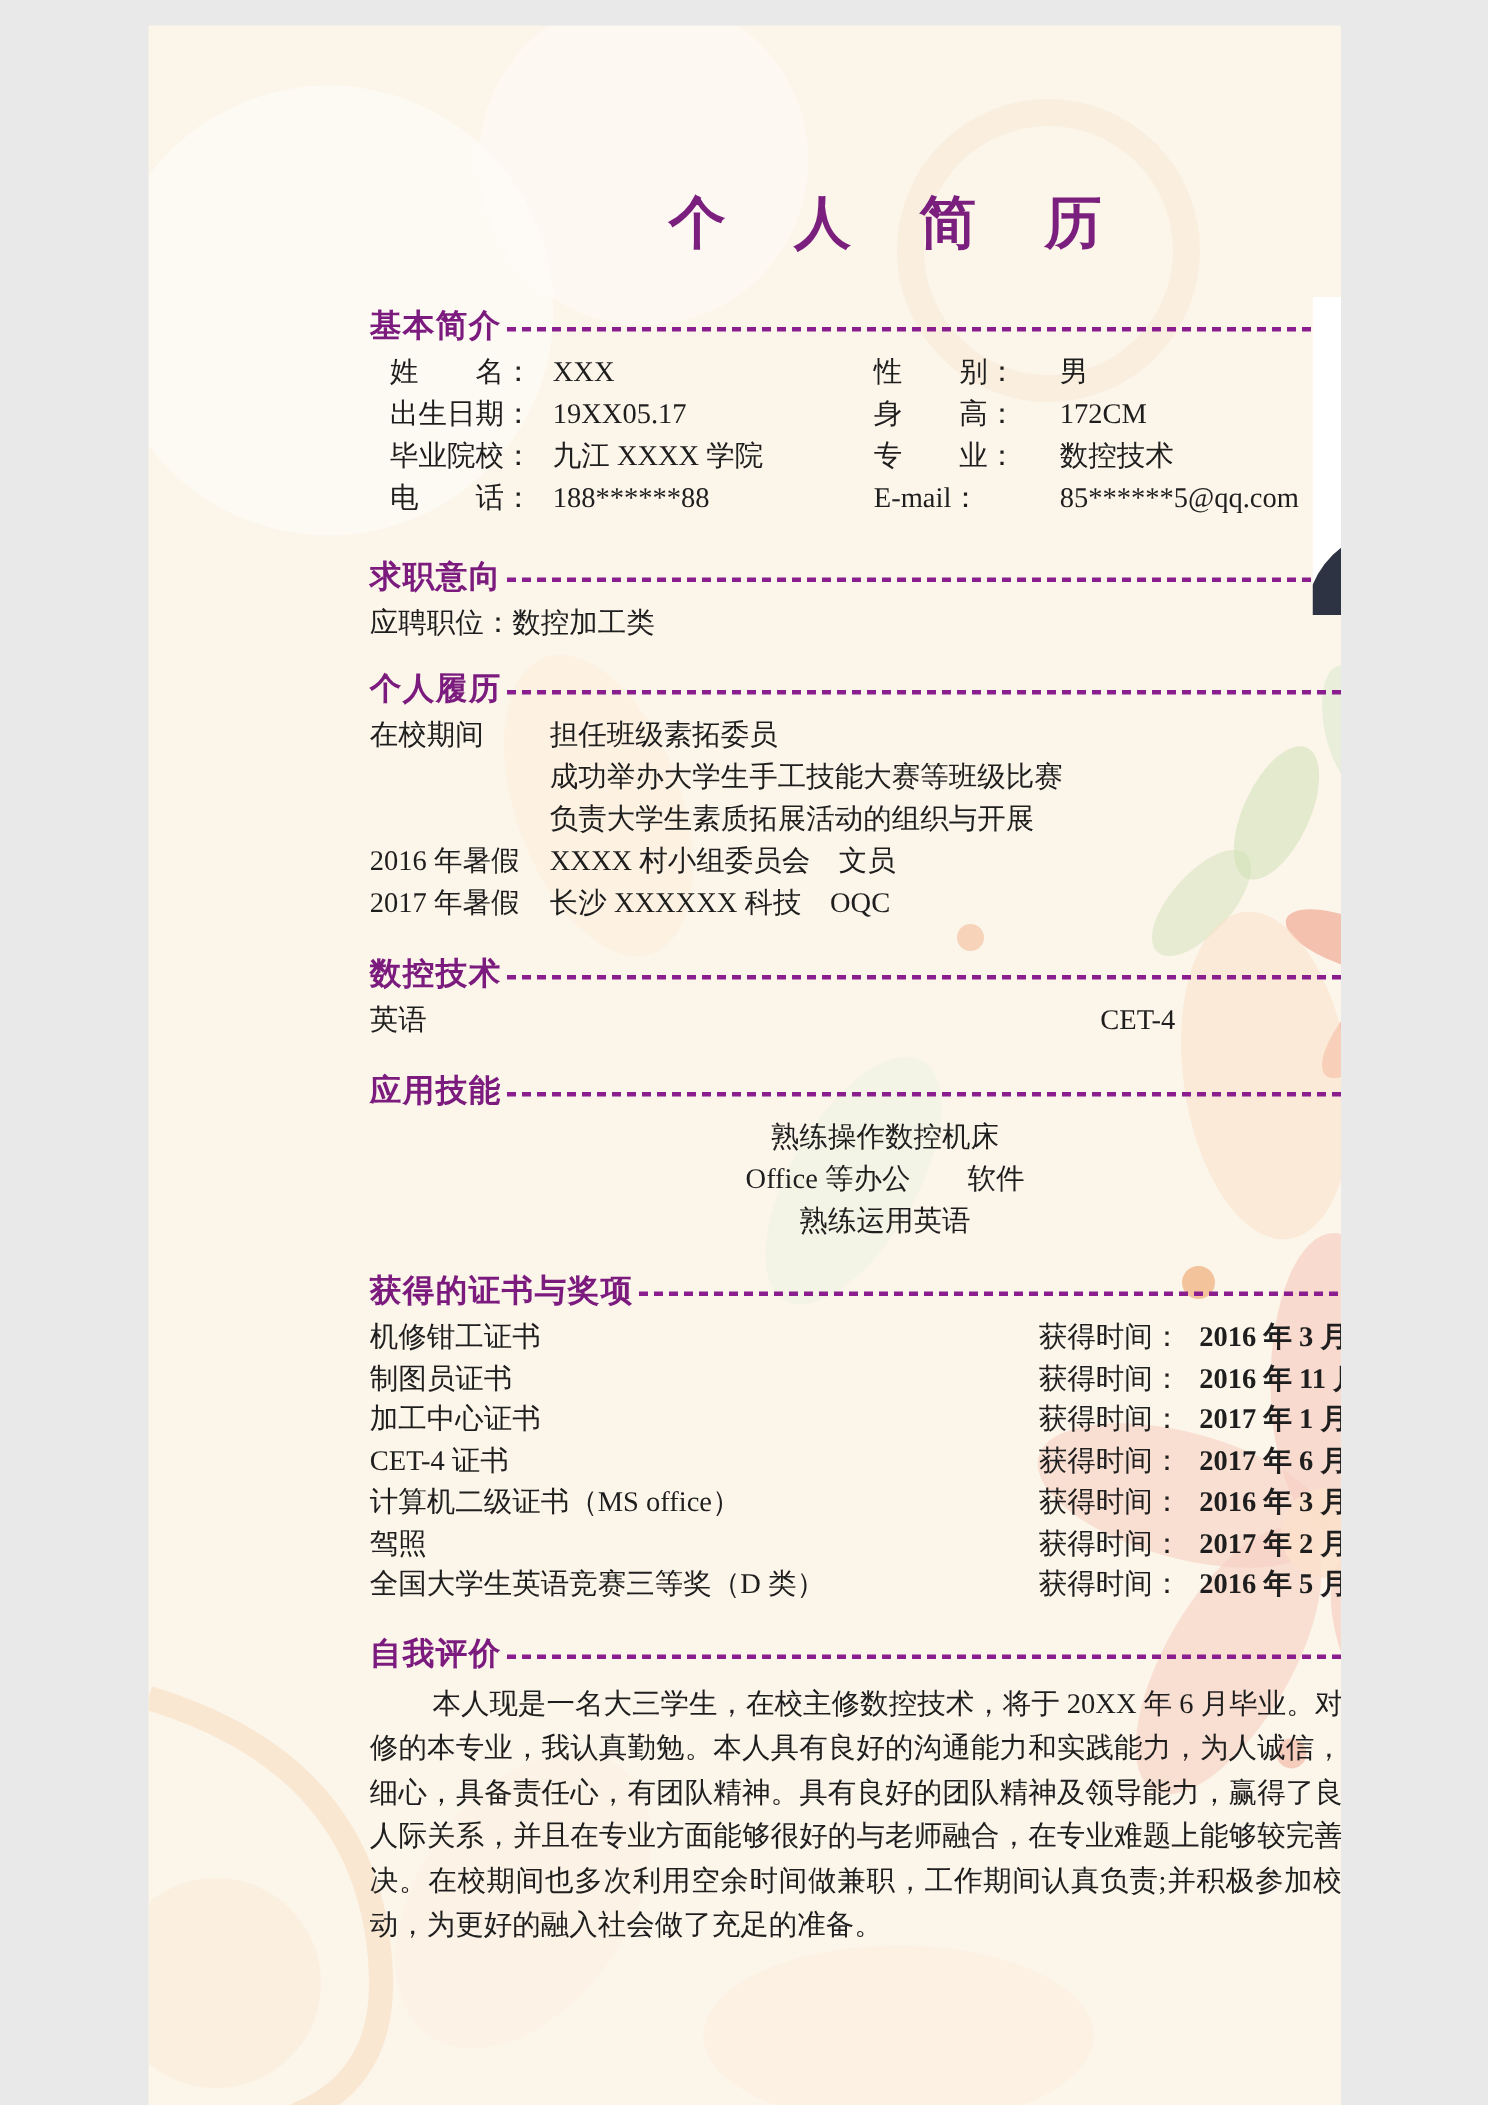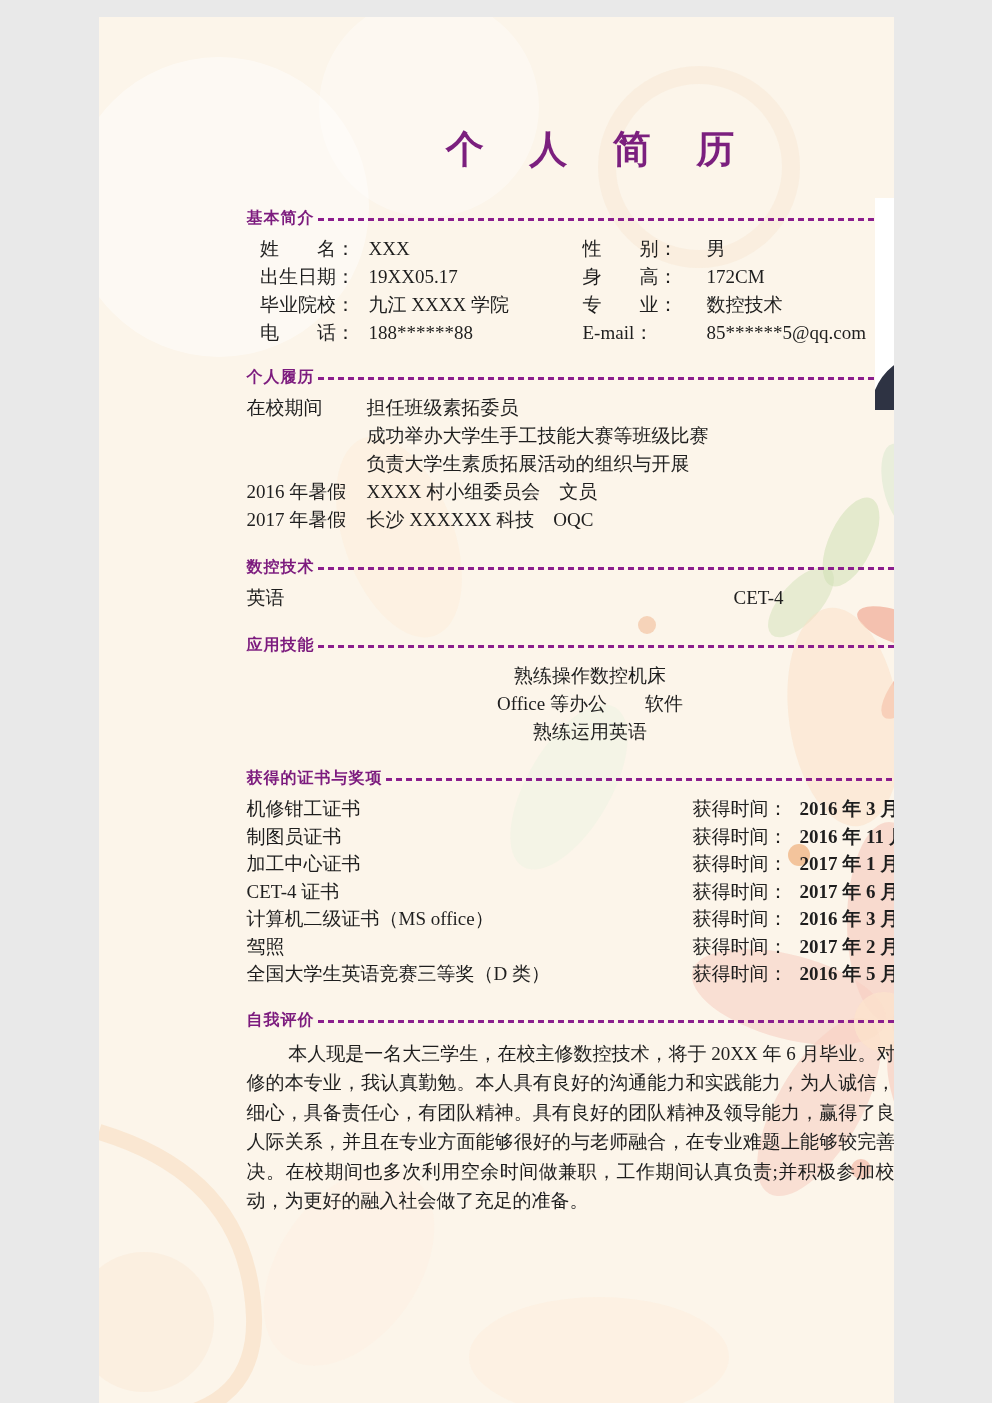--- a/index.html
+++ b/index.html
@@ -26,21 +26,21 @@
     font-weight:bold;
     color:#7b1f7e;
     letter-spacing:18px;
     text-indent:18px;
   }
   section{display:block;}
   .sec-head{display:flex;align-items:flex-start;height:30px;}
   .sec-head.short{width:627px;}
   .sec-title{
     font-family:"Liberation Sans","DejaVu Sans",sans-serif;
-    font-weight:700;font-size:16px;line-height:30px;
+    font-weight:700;font-size:21px;line-height:30px;
     color:#7c1b7e;white-space:nowrap;letter-spacing:1px;
   }
   .dashes{
     flex:1;height:3px;margin:15px 0 0 3px;
     background:repeating-linear-gradient(90deg,#8b1e8e 0 6px,rgba(0,0,0,0) 6px 10px);
   }
   
   .brow{display:flex;height:28px;line-height:28px;}
   .bl{width:122px;flex:none;text-align:center;}
   .bv{width:214px;flex:none;}
@@ -158,20 +158,29 @@
         </div>
         <div class="brow">
           <span class="bl">电　　话：</span>
           <span class="bv">188******88</span>
           <span class="bl2">E-mail：</span>
           <span class="bv2">85******5@qq.com</span>
         </div>
       </div>
     </section>
 
+    <section class="m-job">
+      <div class="sec-head short">
+        <span class="sec-title">求职意向</span>
+        <span class="dashes"></span>
+      </div>
+      <div class="sec-body inline-row">
+        <span>应聘职位：</span><span>数控加工类</span>
+      </div>
+    </section>
 
     <section class="m-exp">
       <div class="sec-head">
         <span class="sec-title">个人履历</span>
         <span class="dashes"></span>
       </div>
       <div class="sec-body">
         <div class="exp-row">
           <span class="exp-period">在校期间</span>
           <span class="exp-detail">担任班级素拓委员</span>

